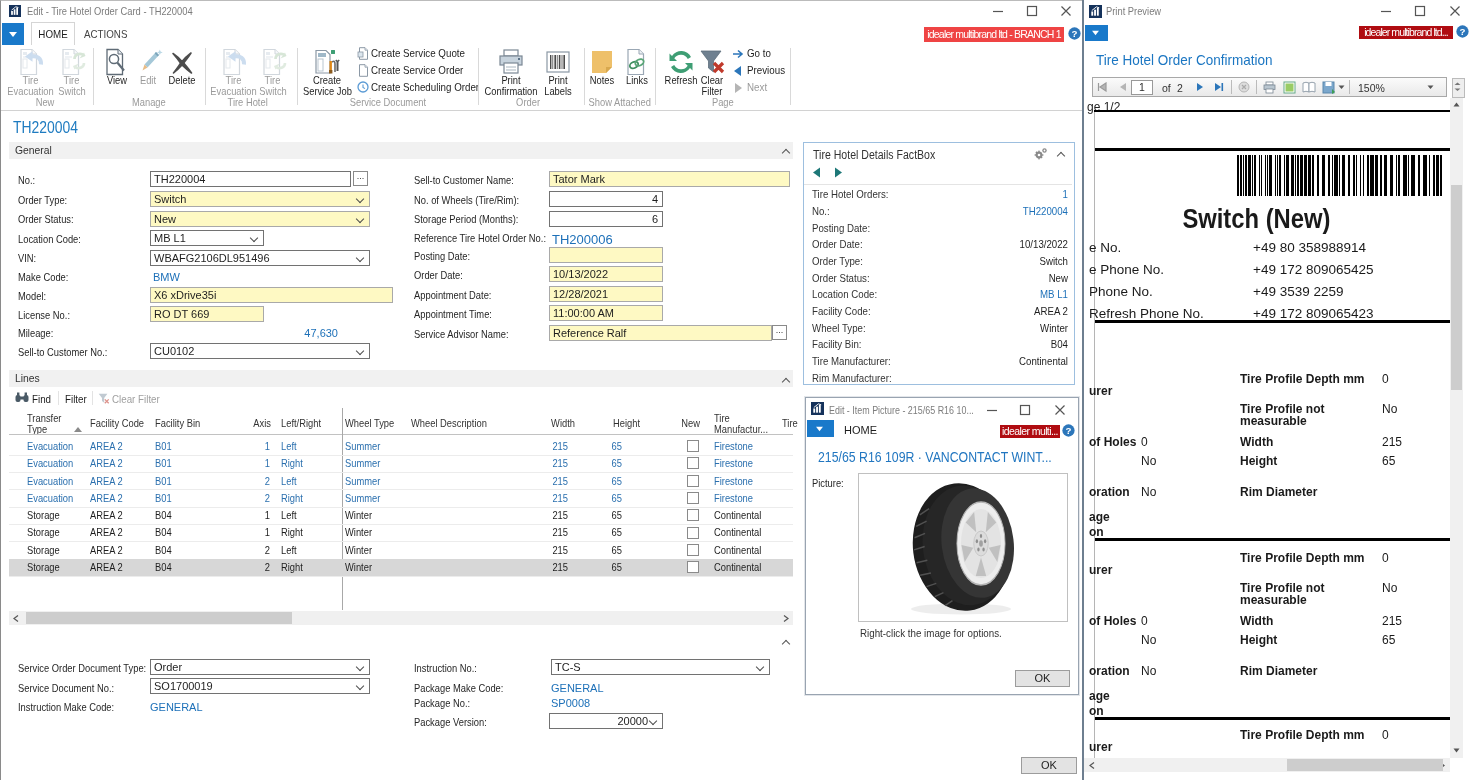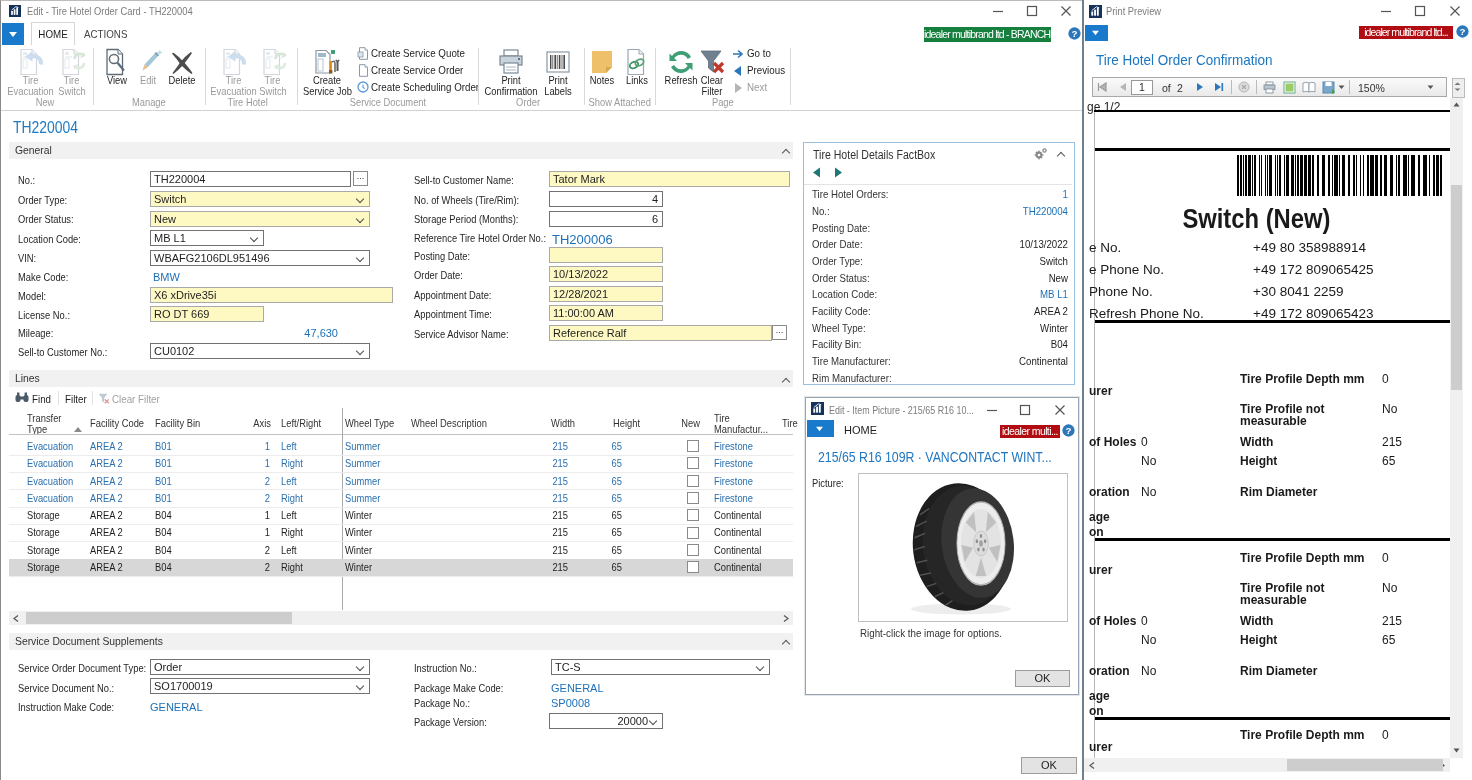--- a/index.html
+++ b/index.html
@@ -48,21 +48,21 @@
       <path d="M1.5 1.5 L10.5 10.5 M10.5 1.5 L1.5 10.5" stroke="#555" stroke-width="1.2"></path>
     </svg>
 <div class="a" style="left:1px;top:22px;width:1081px;height:23px;background:#fff;border-bottom:1px solid #d5d5d5"></div>
 <div class="a" style="left:2px;top:23px;width:22px;height:22px;background:#1979ca"></div>
 <svg class="a" style="left:8px;top:31px" width="10" height="7" viewBox="0 0 10 7">
       <path d="M1 1 L5 6 L9 1 Z" fill="#fff"></path>
     </svg>
 <div class="a" style="left:31px;top:22px;width:44px;height:23px;background:#fff;border:1px solid #d5d5d5;border-bottom:none;box-sizing:border-box"></div>
 <div class="a tc" style="left:31px;top:28px;width:44px;font-size:11.5px;color:#1e1e1e">HOME</div>
 <div class="a" style="left:84px;top:28px;font-size:11.5px;color:#444;transform:scaleX(.85);transform-origin:0 50%">ACTIONS</div>
-<div class="a" style="left:924px;top:27px;width:127px;height:14px;background:#15803d;color:#fff;font-size:10.5px;text-align:center;padding-top:1px;white-space:nowrap;letter-spacing:-0.8px">idealer multibrand ltd - BRANCH 1</div>
+<div class="a" style="left:924px;top:27px;width:140px;height:14px;background:#ef4444;color:#fff;font-size:10.5px;text-align:center;padding-top:1px;white-space:nowrap;letter-spacing:-0.8px">idealer multibrand ltd - BRANCH 1</div>
 <svg class="a" style="left:1068px;top:27px" width="13" height="13" viewBox="0 0 14 14">
       <circle cx="7" cy="7" r="6.6" fill="#2c76ba"></circle>
       <text x="7" y="10.6" font-size="10.5" font-weight="bold" fill="#fff" text-anchor="middle" font-family="Liberation Sans">?</text>
     </svg>
 <div class="a" style="left:1px;top:45px;width:1081px;height:65px;background:#fff;border-bottom:1px solid #d2d2d2"></div>
 <svg class="a" style="left:15px;top:48px;opacity:0.45" width="30" height="28" viewBox="0 0 30 28">
       <path d="M6 1.5 H17 L21.5 6 V26.5 H6 Z" fill="#fff" stroke="#9aa7b4" stroke-width="1.2"></path>
       <path d="M17 1.5 V6 H21.5" fill="#eef2f6" stroke="#9aa7b4" stroke-width="1"></path>
       <rect x="8" y="4" width="4" height="3" fill="#c9d4de"></rect>
       <rect x="8" y="8" width="7" height="2" fill="#dde4ea"></rect>
@@ -401,21 +401,20 @@
 <div class="cell bk" style="left:714px;top:561.0px">Continental</div>
 <div class="hline" style="left:9px;top:575.8px;width:784px;background:#ececec"></div>
 <div class="a" style="left:9px;top:611px;width:784px;height:14px;background:#f0f0f0"></div>
 <div class="a" style="left:26px;top:612px;width:266px;height:12px;background:#cdcdcd"></div>
 <svg class="a" style="left:13px;top:615px" width="6" height="7" viewBox="0 0 6 7">
       <path d="M5 0.5 L1 3.5 L5 6.5" stroke="#555" stroke-width="1.2" fill="none"></path>
     </svg>
 <svg class="a" style="left:783px;top:615px" width="6" height="7" viewBox="0 0 6 7">
       <path d="M1 0.5 L5 3.5 L1 6.5" stroke="#555" stroke-width="1.2" fill="none"></path>
     </svg>
-<div class="sech" style="left:9px;top:633px;width:778px"><span style="display:inline-block;transform:scaleX(.9);transform-origin:0 50%">Service Document Supplements</span></div>
 <div class="chup" style="left:783px;top:641px"></div>
 <div class="lbl" style="left:18px;top:662px">Service Order Document Type:</div>
 <div class="box dd" style="left:150px;top:659px;width:215px;">Order</div>
 <div class="lbl" style="left:18px;top:682px">Service Document No.:</div>
 <div class="box dd" style="left:150px;top:678px;width:215px;">SO1700019</div>
 <div class="lbl" style="left:18px;top:701px">Instruction Make Code:</div>
 <div class="a link" style="left:150px;top:701px;font-size:11px">GENERAL</div>
 <div class="lbl" style="left:414px;top:662px">Instruction No.:</div>
 <div class="box dd" style="left:551px;top:659px;width:214px;">TC-S</div>
 <div class="lbl" style="left:414px;top:682px">Package Make Code:</div>
@@ -686,21 +685,21 @@
       <rect x="196" y="0" width="2" height="41" fill="#000"></rect>
       <rect x="199" y="0" width="3" height="41" fill="#000"></rect>
       <rect x="203" y="0" width="2" height="41" fill="#000"></rect>
     </svg>
 <div class="a tc" style="left:1170px;top:203px;width:165px;font-size:28px;font-weight:bold;color:#1a1a1a;white-space:nowrap">Switch (New)</div>
 <div class="a" style="left:1089px;top:240px;font-size:13.5px;color:#1a1a1a;white-space:nowrap">e No.</div>
 <div class="a" style="left:1253px;top:240px;font-size:13.5px;color:#1a1a1a;white-space:nowrap">+49 80 358988914</div>
 <div class="a" style="left:1089px;top:262px;font-size:13.5px;color:#1a1a1a;white-space:nowrap">e Phone No.</div>
 <div class="a" style="left:1253px;top:262px;font-size:13.5px;color:#1a1a1a;white-space:nowrap">+49 172 809065425</div>
 <div class="a" style="left:1089px;top:284px;font-size:13.5px;color:#1a1a1a;white-space:nowrap">Phone No.</div>
-<div class="a" style="left:1253px;top:284px;font-size:13.5px;color:#1a1a1a;white-space:nowrap">+30 8041 2259</div>
+<div class="a" style="left:1253px;top:284px;font-size:13.5px;color:#1a1a1a;white-space:nowrap">+49 3539 2259</div>
 <div class="a" style="left:1089px;top:306px;font-size:13.5px;color:#1a1a1a;white-space:nowrap">Refresh Phone No.</div>
 <div class="a" style="left:1253px;top:306px;font-size:13.5px;color:#1a1a1a;white-space:nowrap">+49 172 809065423</div>
 <div class="hline" style="left:1095px;top:320px;width:355px;height:3px;background:#000"></div>
 <div class="a" style="left:1240px;top:372px;font-size:12px;font-weight:bold;color:#1a1a1a;white-space:nowrap">Tire Profile Depth mm</div>
 <div class="a" style="left:1382px;top:372px;font-size:12px;font-weight:normal;color:#1a1a1a;white-space:nowrap">0</div>
 <div class="a" style="left:1089px;top:384px;font-size:12px;font-weight:bold;color:#1a1a1a;white-space:nowrap">urer</div>
 <div class="a" style="left:1240px;top:402px;font-size:12px;font-weight:bold;color:#1a1a1a;white-space:nowrap">Tire Profile not</div>
 <div class="a" style="left:1382px;top:402px;font-size:12px;font-weight:normal;color:#1a1a1a;white-space:nowrap">No</div>
 <div class="a" style="left:1240px;top:414px;font-size:12px;font-weight:bold;color:#1a1a1a;white-space:nowrap">measurable</div>
 <div class="a" style="left:1089px;top:435px;font-size:12px;font-weight:bold;color:#1a1a1a;white-space:nowrap">of Holes</div>

